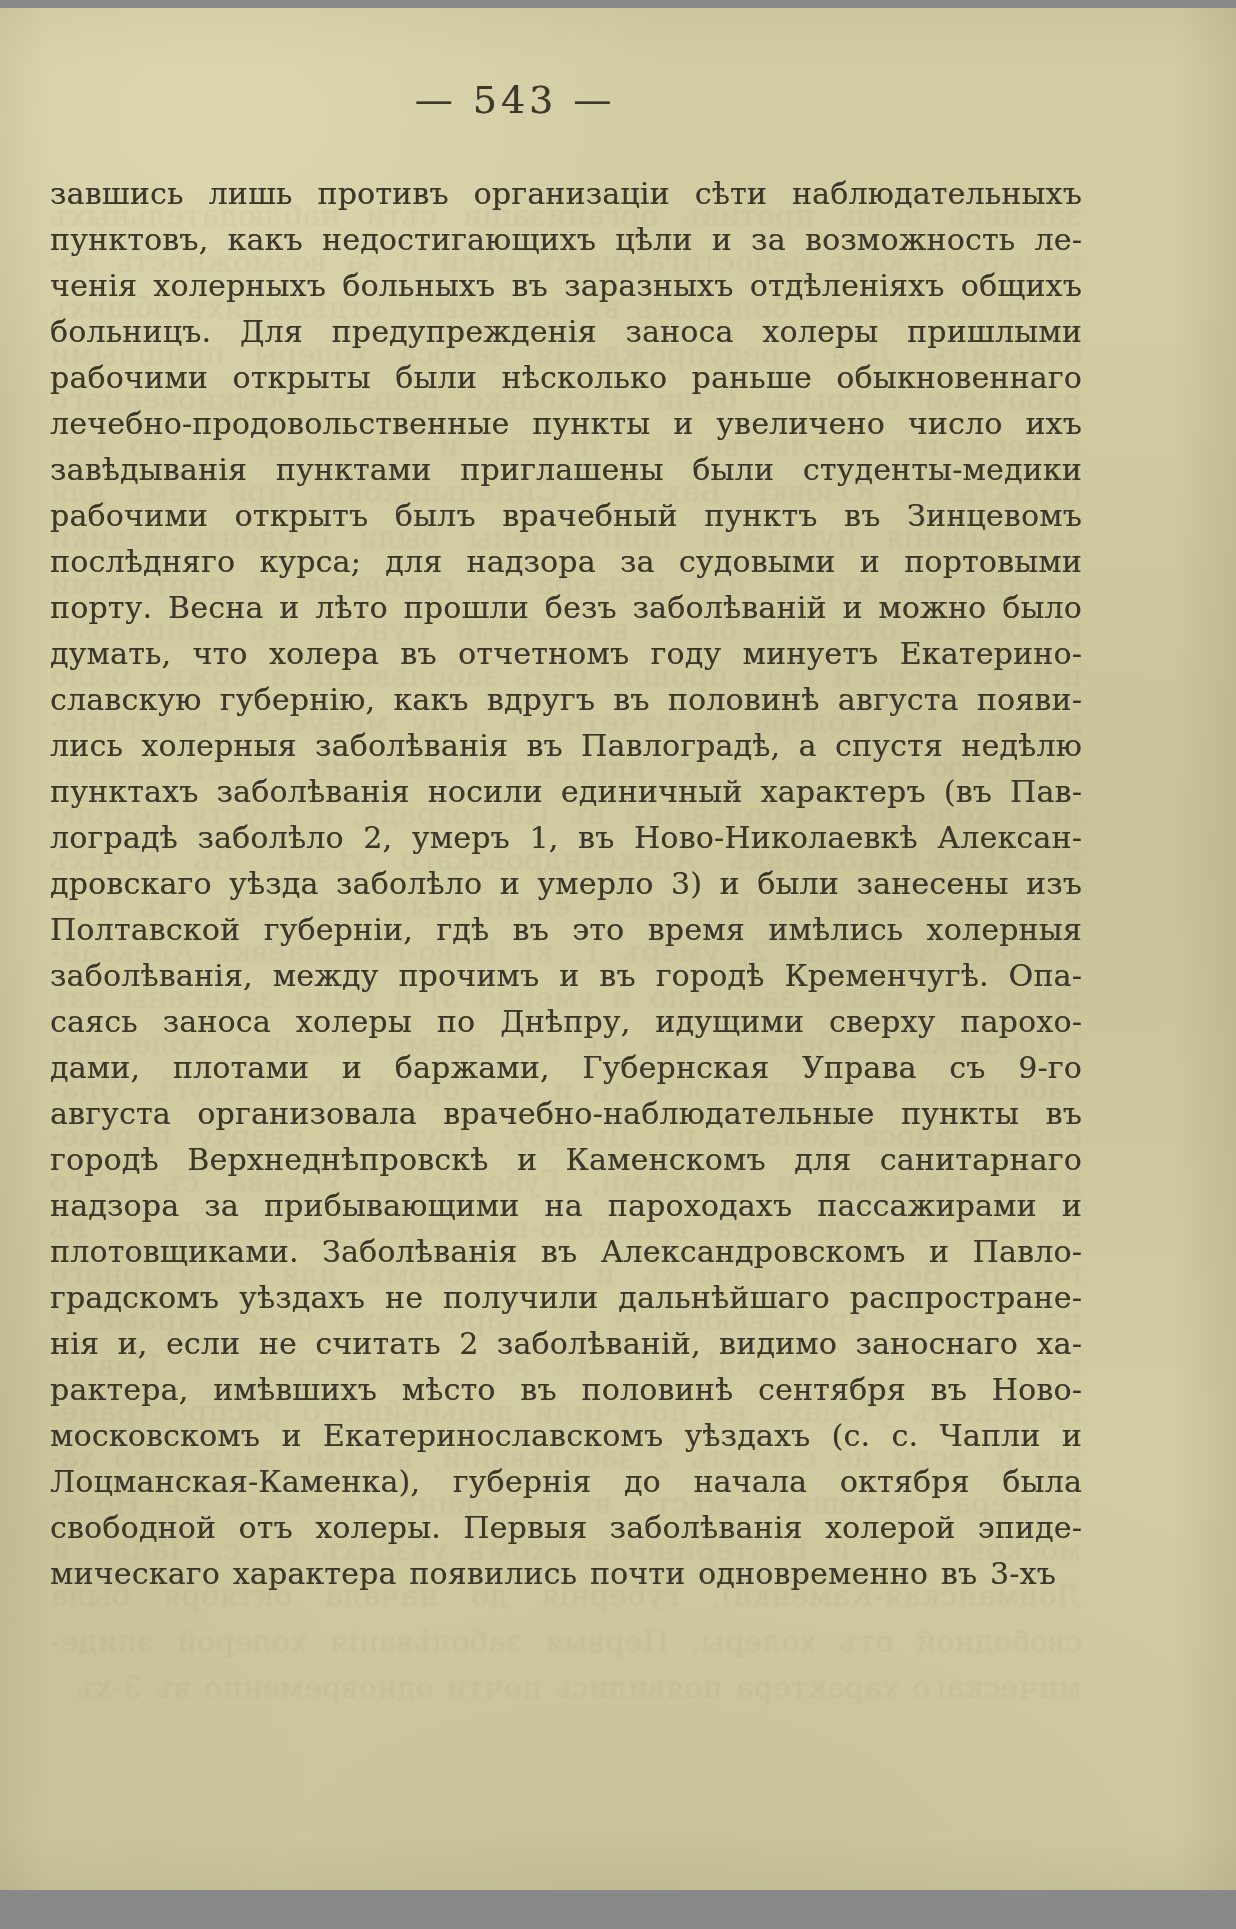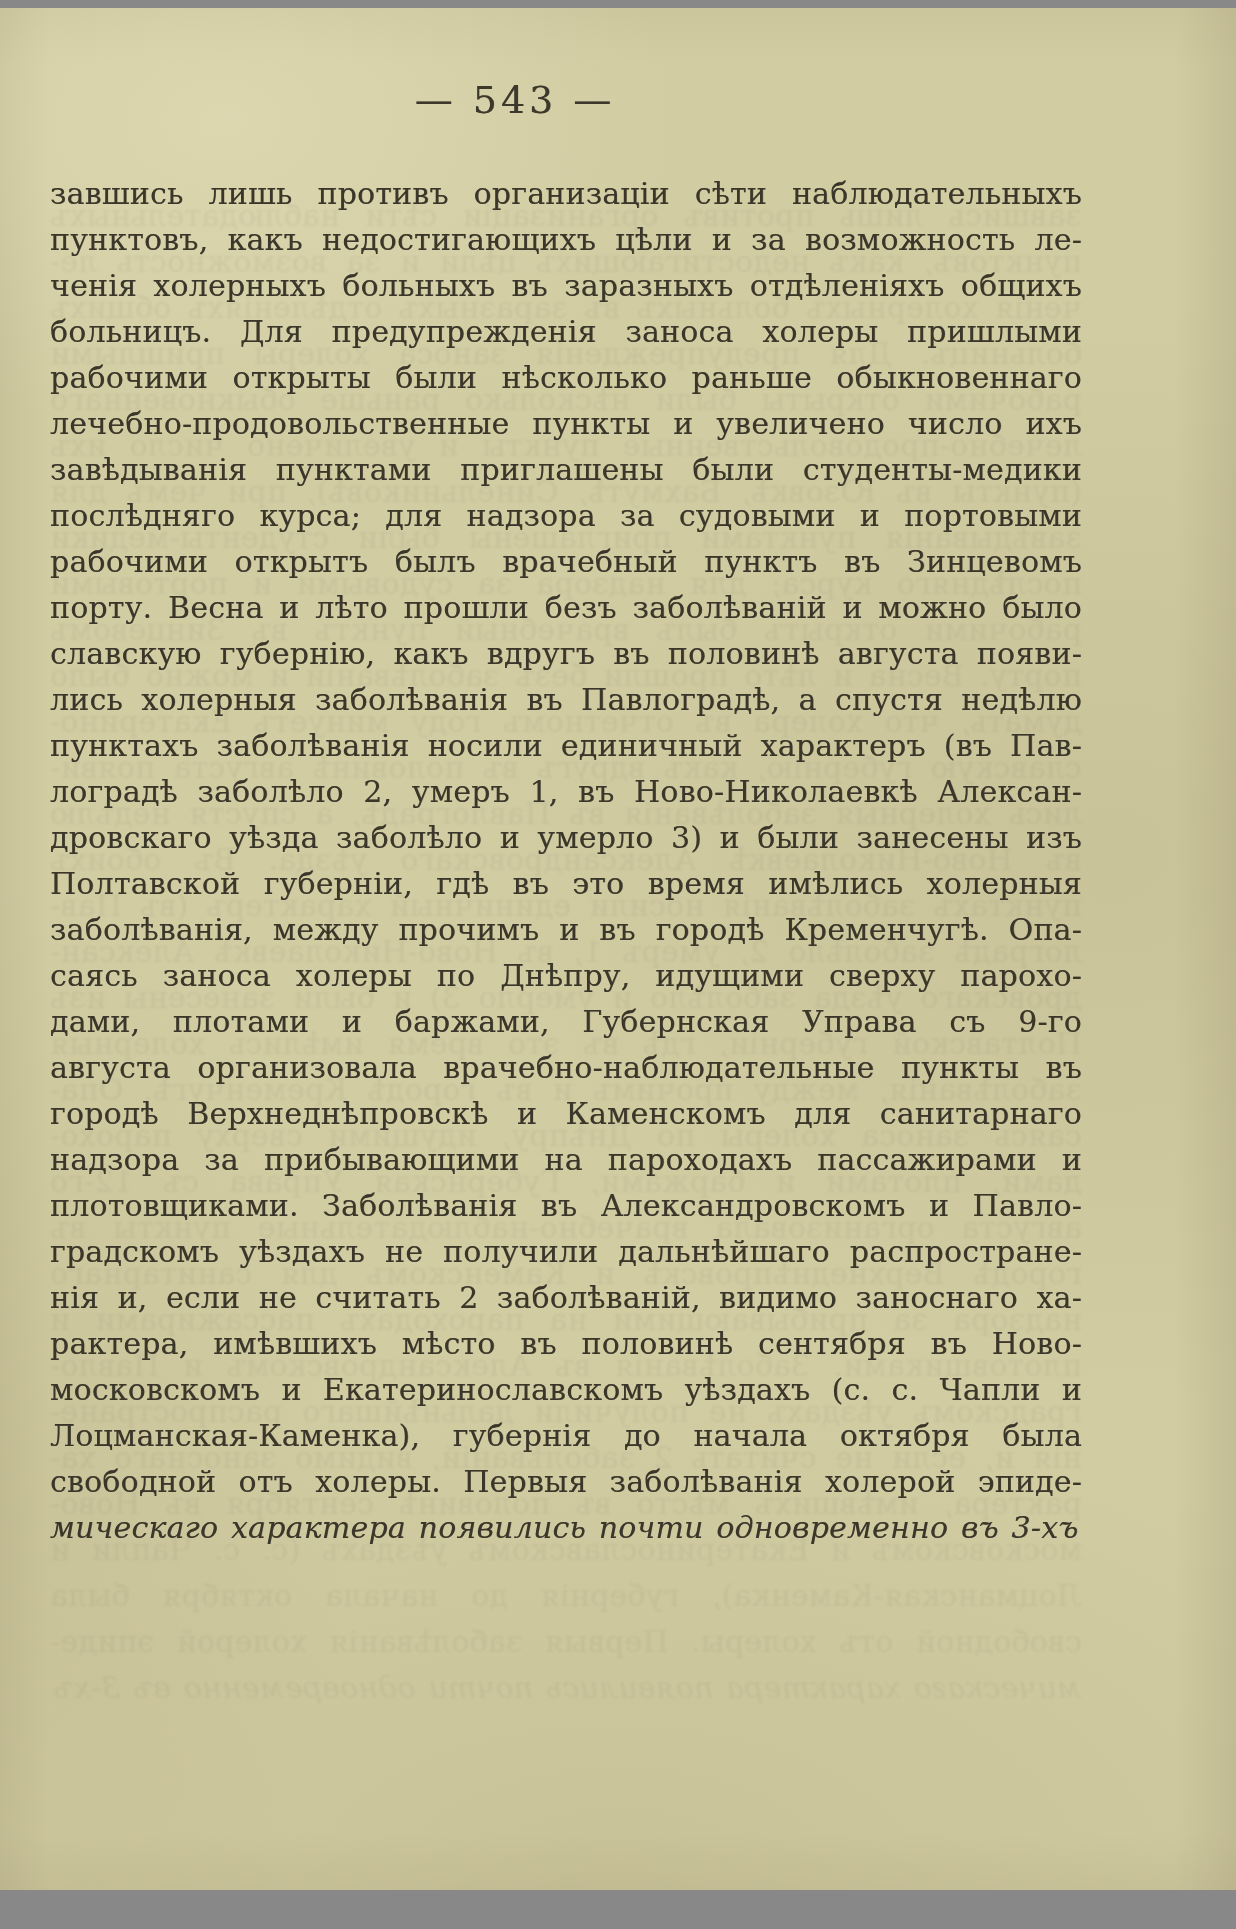--- a/index.html
+++ b/index.html
@@ -40,21 +40,20 @@
     letter-spacing:0.2px;
     word-spacing:3px;
     white-space:normal;
     text-align:justify;
     text-align-last:justify;
     color:#3a362a;
     text-shadow:0.35px 0.35px 0.5px rgba(50,46,35,0.45);
   }
   .line.last{
     text-align-last:left;
-    font-style:italic;
   }
   
   .ghost{
     opacity:0.055;
     filter:blur(1px);
     transform:scaleX(-1) translateY(22px);
     pointer-events:none;
   }
 </style>
 </head>
@@ -99,23 +98,24 @@
     <div class="line last">мическаго характера появились почти одновременно въ 3-хъ</div>
   </div>
     <div class="textblock" id="textblock">
     <div class="line">завшись лишь противъ организаціи сѣти наблюдательныхъ</div>
     <div class="line">пунктовъ, какъ недостигающихъ цѣли и за возможность ле-</div>
     <div class="line">ченія холерныхъ больныхъ въ заразныхъ отдѣленіяхъ общихъ</div>
     <div class="line">больницъ. Для предупрежденія заноса холеры пришлыми</div>
     <div class="line">рабочими открыты были нѣсколько раньше обыкновеннаго</div>
     <div class="line">лечебно-продовольственные пункты и увеличено число ихъ</div>
     <div class="line">завѣдыванія пунктами приглашены были студенты-медики</div>
+    <div class="line">рабочими открытъ былъ врачебный пунктъ въ Зинцевомъ</div>
     <div class="line">послѣдняго курса; для надзора за судовыми и портовыми</div>
-    <div class="line">рабочими открытъ былъ врачебный пунктъ въ Зинцевомъ</div>
     <div class="line">порту. Весна и лѣто прошли безъ заболѣваній и можно было</div>
+    <div class="line">думать, что холера въ отчетномъ году минуетъ Екатерино-</div>
     <div class="line">славскую губернію, какъ вдругъ въ половинѣ августа появи-</div>
     <div class="line">лись холерныя заболѣванія въ Павлоградѣ, а спустя недѣлю</div>
     <div class="line">пунктахъ заболѣванія носили единичный характеръ (въ Пав-</div>
     <div class="line">лоградѣ заболѣло 2, умеръ 1, въ Ново-Николаевкѣ Алексан-</div>
     <div class="line">дровскаго уѣзда заболѣло и умерло 3) и были занесены изъ</div>
     <div class="line">Полтавской губерніи, гдѣ въ это время имѣлись холерныя</div>
     <div class="line">заболѣванія, между прочимъ и въ городѣ Кременчугѣ. Опа-</div>
     <div class="line">саясь заноса холеры по Днѣпру, идущими сверху парохо-</div>
     <div class="line">дами, плотами и баржами, Губернская Управа съ 9-го</div>
     <div class="line">августа организовала врачебно-наблюдательные пункты въ</div>

